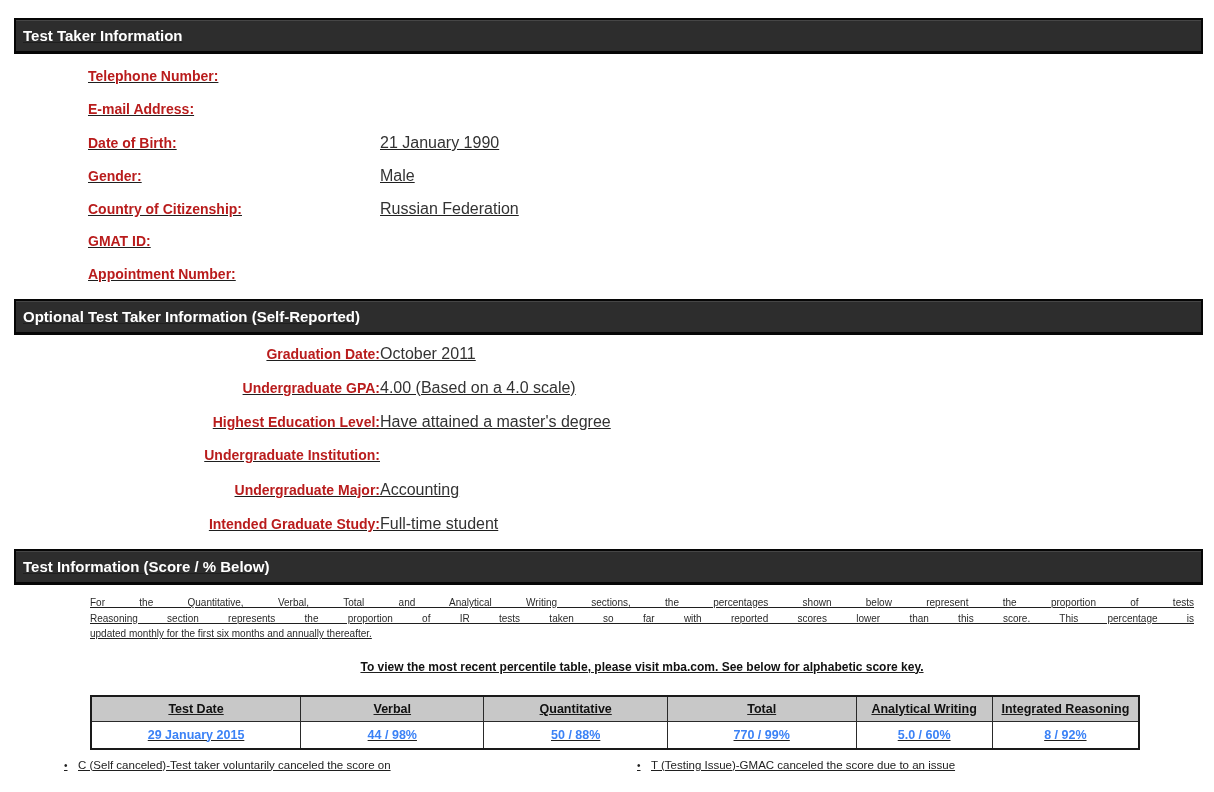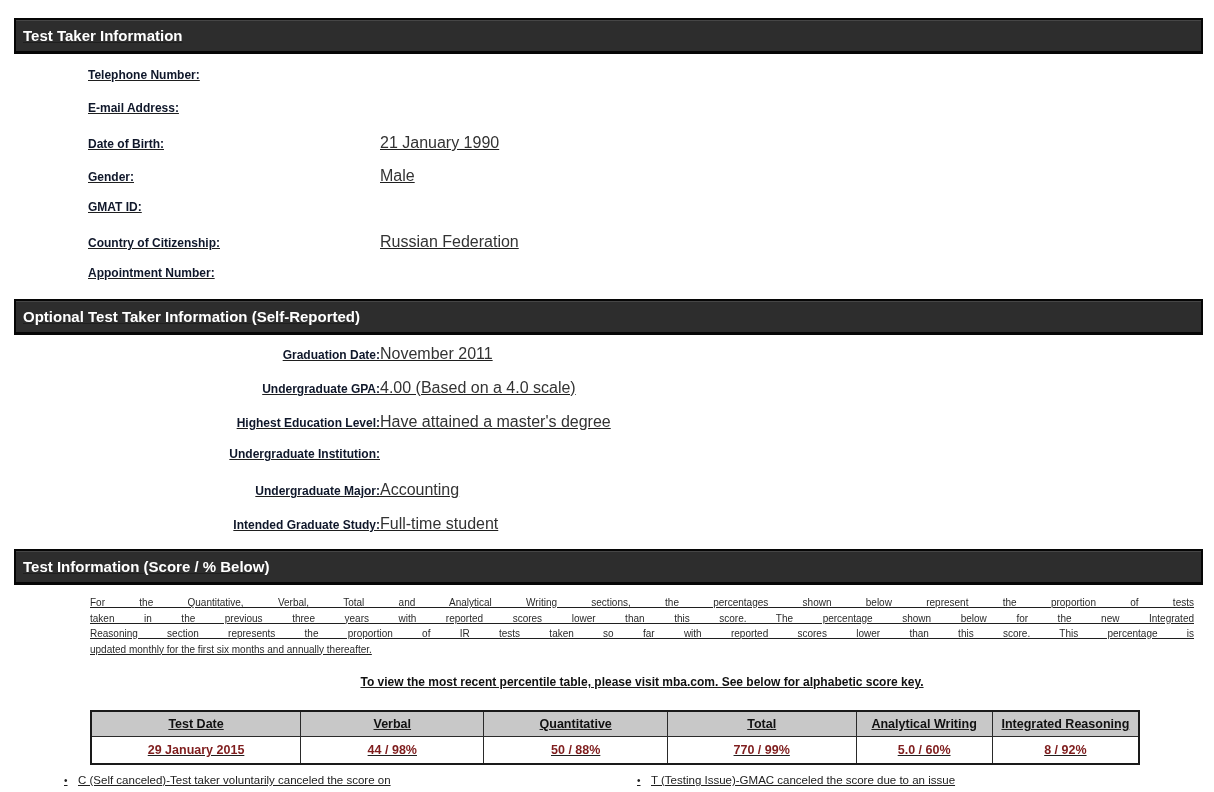--- a/index.html
+++ b/index.html
@@ -18,21 +18,21 @@
     box-shadow: inset 0 1px 0 rgba(255,255,255,.12);
   }
   .bar1 { margin-top:18px; }
   
   .fields { margin-left:88px; }
   .fields1 { margin-top:14px; }
   .fields2 { margin-top:10px; }
   .frow { display:flex; align-items:baseline; }
   .fields1 .frow { height:33px; }
   .fields2 .frow { height:34px;text-align:right; }
-  .flabel { width:292px; font-weight:bold; font-size:12px; color:#0f172a; }
+  .flabel { width:292px; font-weight:bold; font-size:14px; color:#b91c1c; }
   .fvalue { font-size:16px; color:#333333; }
   
   .para { margin:10px 20px 0 90px; color:#2b2b2b; font-size:10px; line-height:15.5px; }
   .pline.just { text-align:justify; text-align-last:justify; -moz-text-align-last:justify; word-spacing:2px; }
   .notice {
     margin:18px 20px 0 90px; text-align:center;
     font-weight:bold; font-size:12px; color:#111111;
   }
   
   table.score {
@@ -40,21 +40,21 @@
     border-collapse:collapse; table-layout:fixed;
     border:2px solid #1a1a1a;
   }
   table.score th {
     background:#c8c8c8; border:1px solid #2a2a2a;
     font-size:12.5px; font-weight:bold; color:#111111;
     padding:5px 2px; text-align:center;
   }
   table.score td {
     background:#ffffff; border:1px solid #2a2a2a;
-    font-size:12.5px; font-weight:bold; color:#7f1d1d;
+    font-size:12.5px; font-weight:bold; color:#3b82f6;
     padding:6px 2px; text-align:center;
   }
   
   .footnotes { display:flex; margin:9px 0 0 64px; font-size:11.5px; color:#222222; }
   .fn { display:flex; }
   .fn-left { width:573px; }
   .fn .bullet { width:14px; font-size:10px; line-height:14px; }
 </style>
 </head>
 <body>
@@ -75,40 +75,40 @@
     </div>
     <div class="frow">
       <div class="flabel">Date of Birth:</div>
       <div class="fvalue">21 January 1990</div>
     </div>
     <div class="frow">
       <div class="flabel">Gender:</div>
       <div class="fvalue">Male</div>
     </div>
     <div class="frow">
+      <div class="flabel">Country of Citizenship:</div>
+      <div class="fvalue">Russian Federation</div>
+    </div>
+    <div class="frow">
       <div class="flabel">GMAT ID:</div>
       <div class="fvalue"></div>
-    </div>
-    <div class="frow">
-      <div class="flabel">Country of Citizenship:</div>
-      <div class="fvalue">Russian Federation</div>
     </div>
     <div class="frow">
       <div class="flabel">Appointment Number:</div>
       <div class="fvalue"></div>
     </div>
   </div>
 
   <div class="bar">
     <span>Optional Test Taker Information (Self-Reported)</span>
   </div>
   <div class="fields fields2">
     <div class="frow">
       <div class="flabel">Graduation Date:</div>
-      <div class="fvalue">November 2011</div>
+      <div class="fvalue">October 2011</div>
     </div>
     <div class="frow">
       <div class="flabel">Undergraduate GPA:</div>
       <div class="fvalue">4.00 (Based on a 4.0 scale)</div>
     </div>
     <div class="frow">
       <div class="flabel">Highest Education Level:</div>
       <div class="fvalue">Have attained a master's degree</div>
     </div>
     <div class="frow">
@@ -124,21 +124,20 @@
       <div class="fvalue">Full-time student</div>
     </div>
   </div>
 
   <div class="bar">
     <span>Test Information (Score / % Below)</span>
   </div>
 
   <div class="para">
     <div class="pline just">For the Quantitative, Verbal, Total and Analytical Writing sections, the percentages shown below represent the proportion of tests</div>
-    <div class="pline just">taken in the previous three years with reported scores lower than this score. The percentage shown below for the new Integrated</div>
     <div class="pline just">Reasoning section represents the proportion of IR tests taken so far with reported scores lower than this score. This percentage is</div>
     <div class="pline">updated monthly for the first six months and annually thereafter.</div>
   </div>
 
   <div class="notice">To view the most recent percentile table, please visit mba.com. See below for alphabetic score key.</div>
 
   <table class="score">
     <colgroup>
       <col style="width:20%">
         <col style="width:17.5%">

